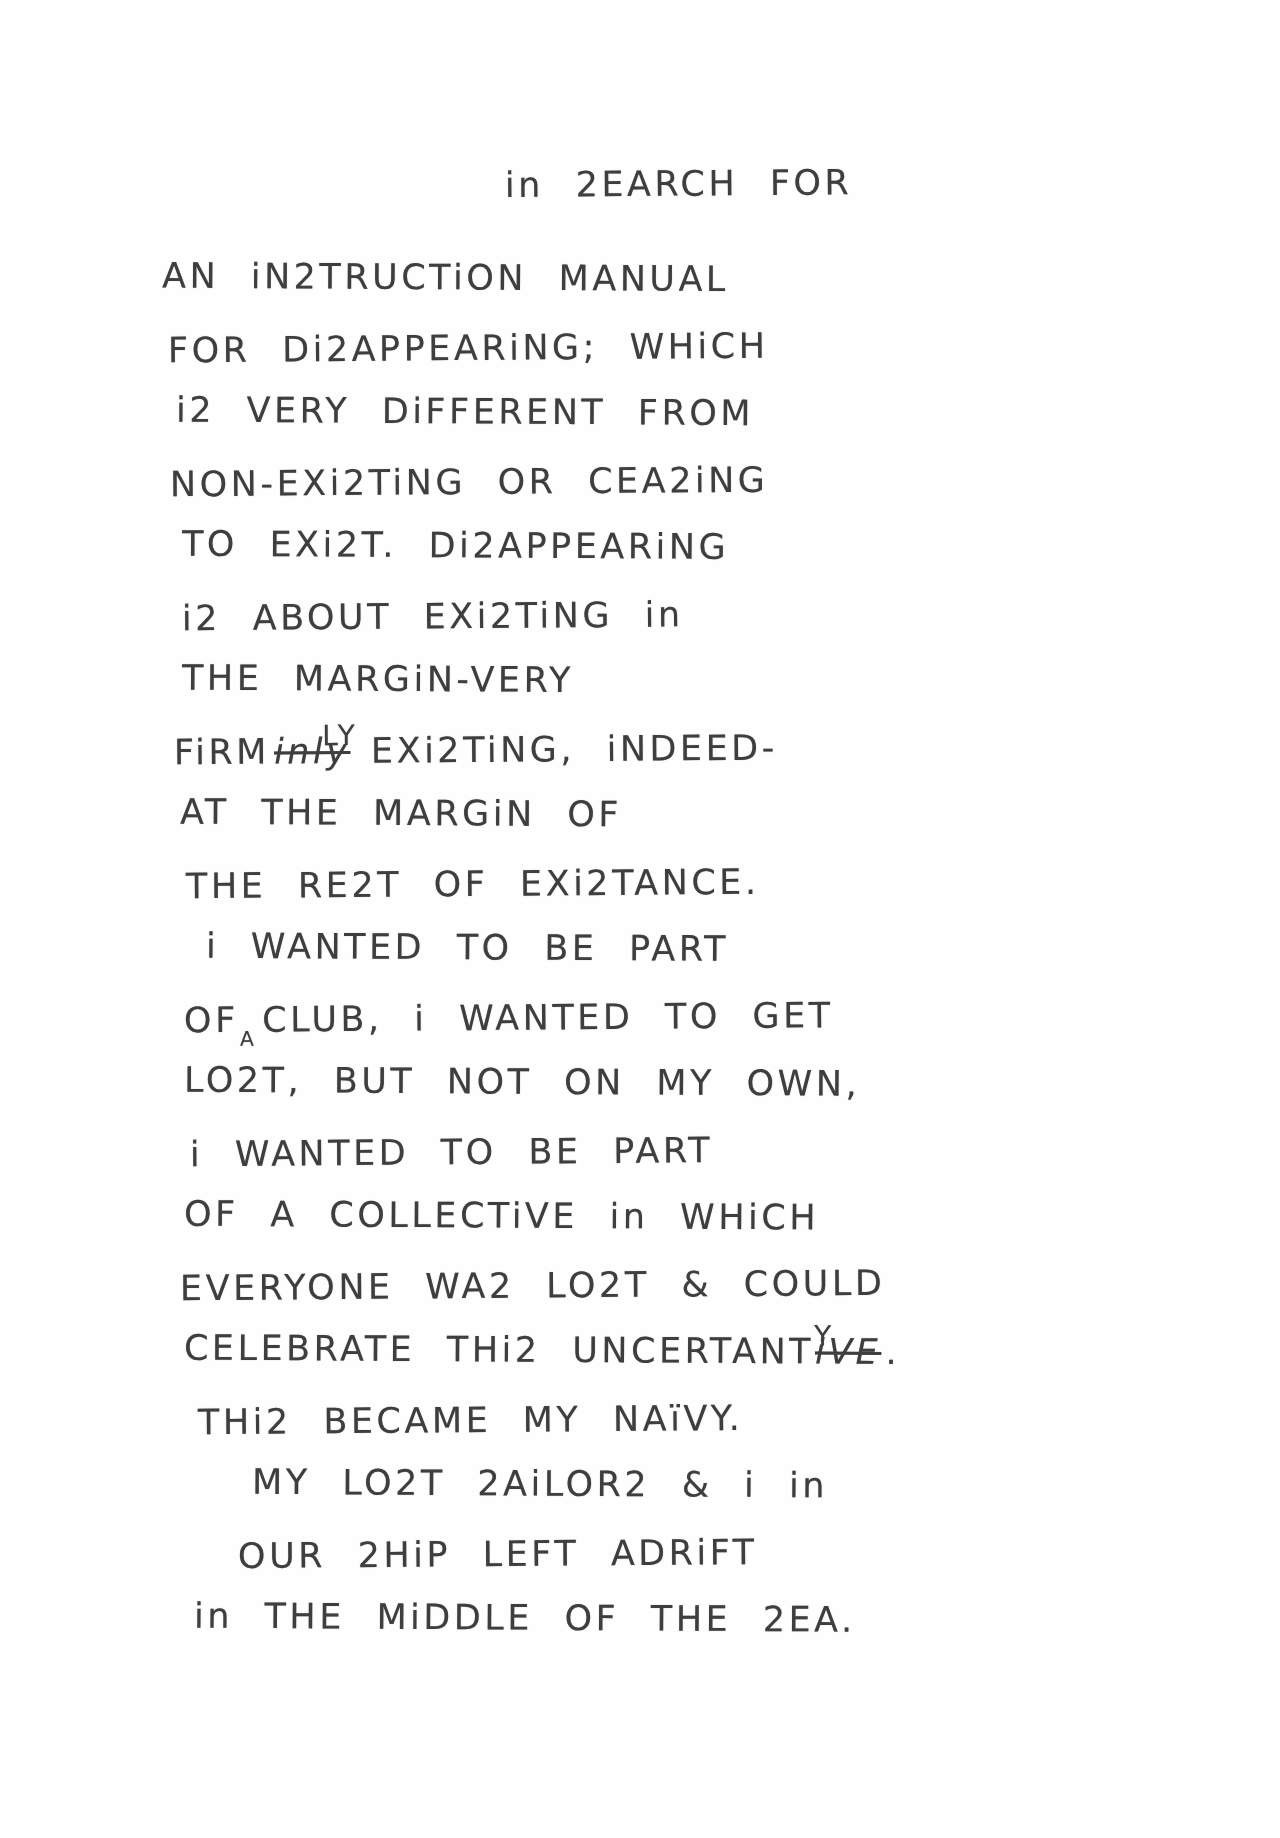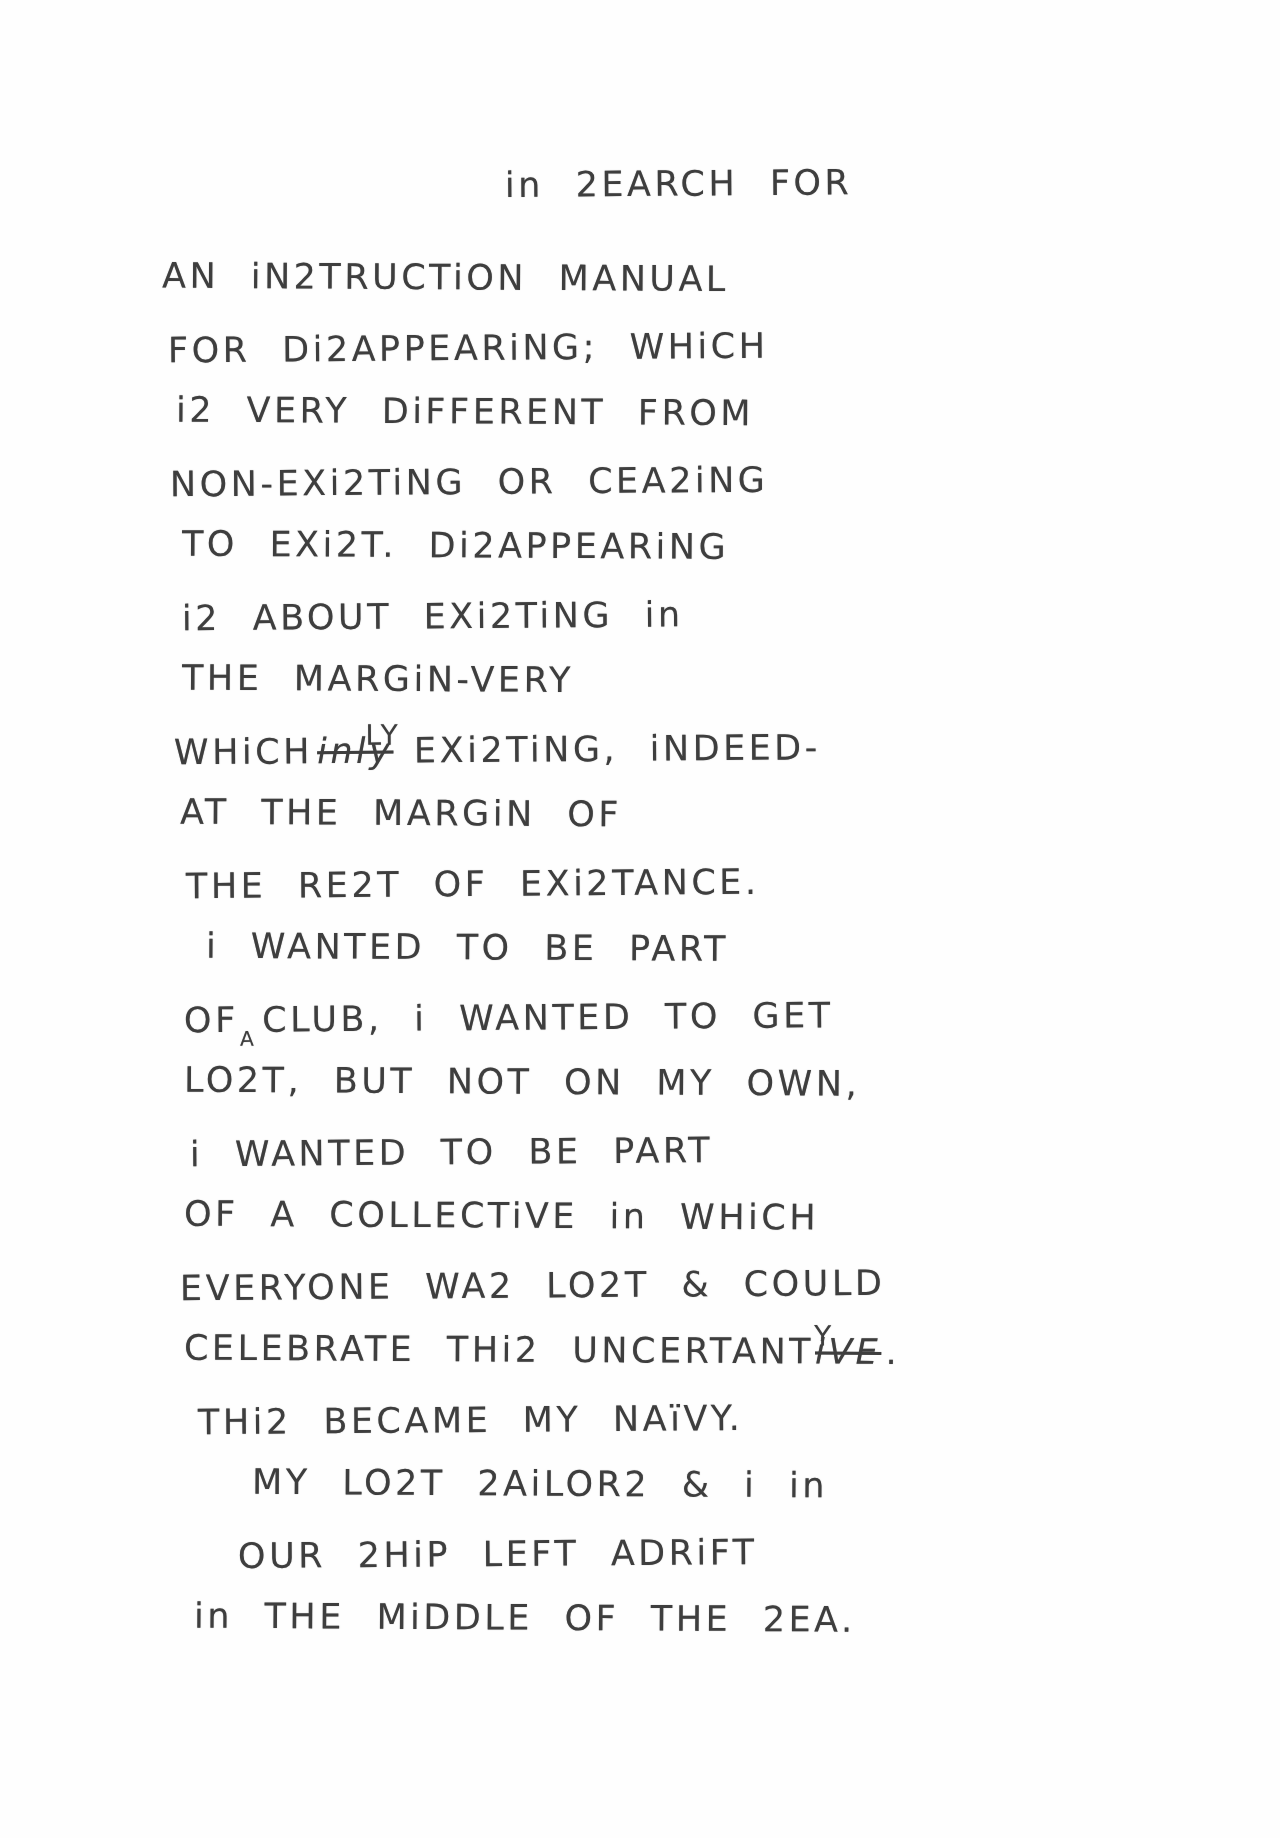--- a/index.html
+++ b/index.html
@@ -94,21 +94,21 @@
     <div class="line"><span>in 2EARCH FOR</span></div>
     <div class="line"><span>AN iN2TRUCTiON MANUAL</span></div>
     <div class="line"><span>FOR Di2APPEARiNG; WHiCH</span></div>
     <div class="line"><span>i2 VERY DiFFERENT FROM</span></div>
     <div class="line"><span>NON-EXi2TiNG OR CEA2iNG</span></div>
     <div class="line"><span>TO EXi2T. Di2APPEARiNG</span></div>
     <div class="line"><span>i2 ABOUT EXi2TiNG in</span></div>
     <div class="line"><span>THE MARGiN-VERY</span></div>
 
     <div class="line">
-      <span>WHiCH</span><span class="struck">inly</span><span class="above pull-left">LY</span><span>EXi2TiNG, iNDEED-</span>
+      <span>FiRM</span><span class="struck">inly</span><span class="above pull-left">LY</span><span>EXi2TiNG, iNDEED-</span>
     </div>
 
     <div class="line"><span>AT THE MARGiN OF</span></div>
     <div class="line"><span>THE RE2T OF EXi2TANCE.</span></div>
     <div class="line"><span>i WANTED TO BE PART</span></div>
 
     <div class="line">
       <span>OF</span><span class="ins">A</span><span>CLUB, i WANTED TO GET</span>
     </div>
 

